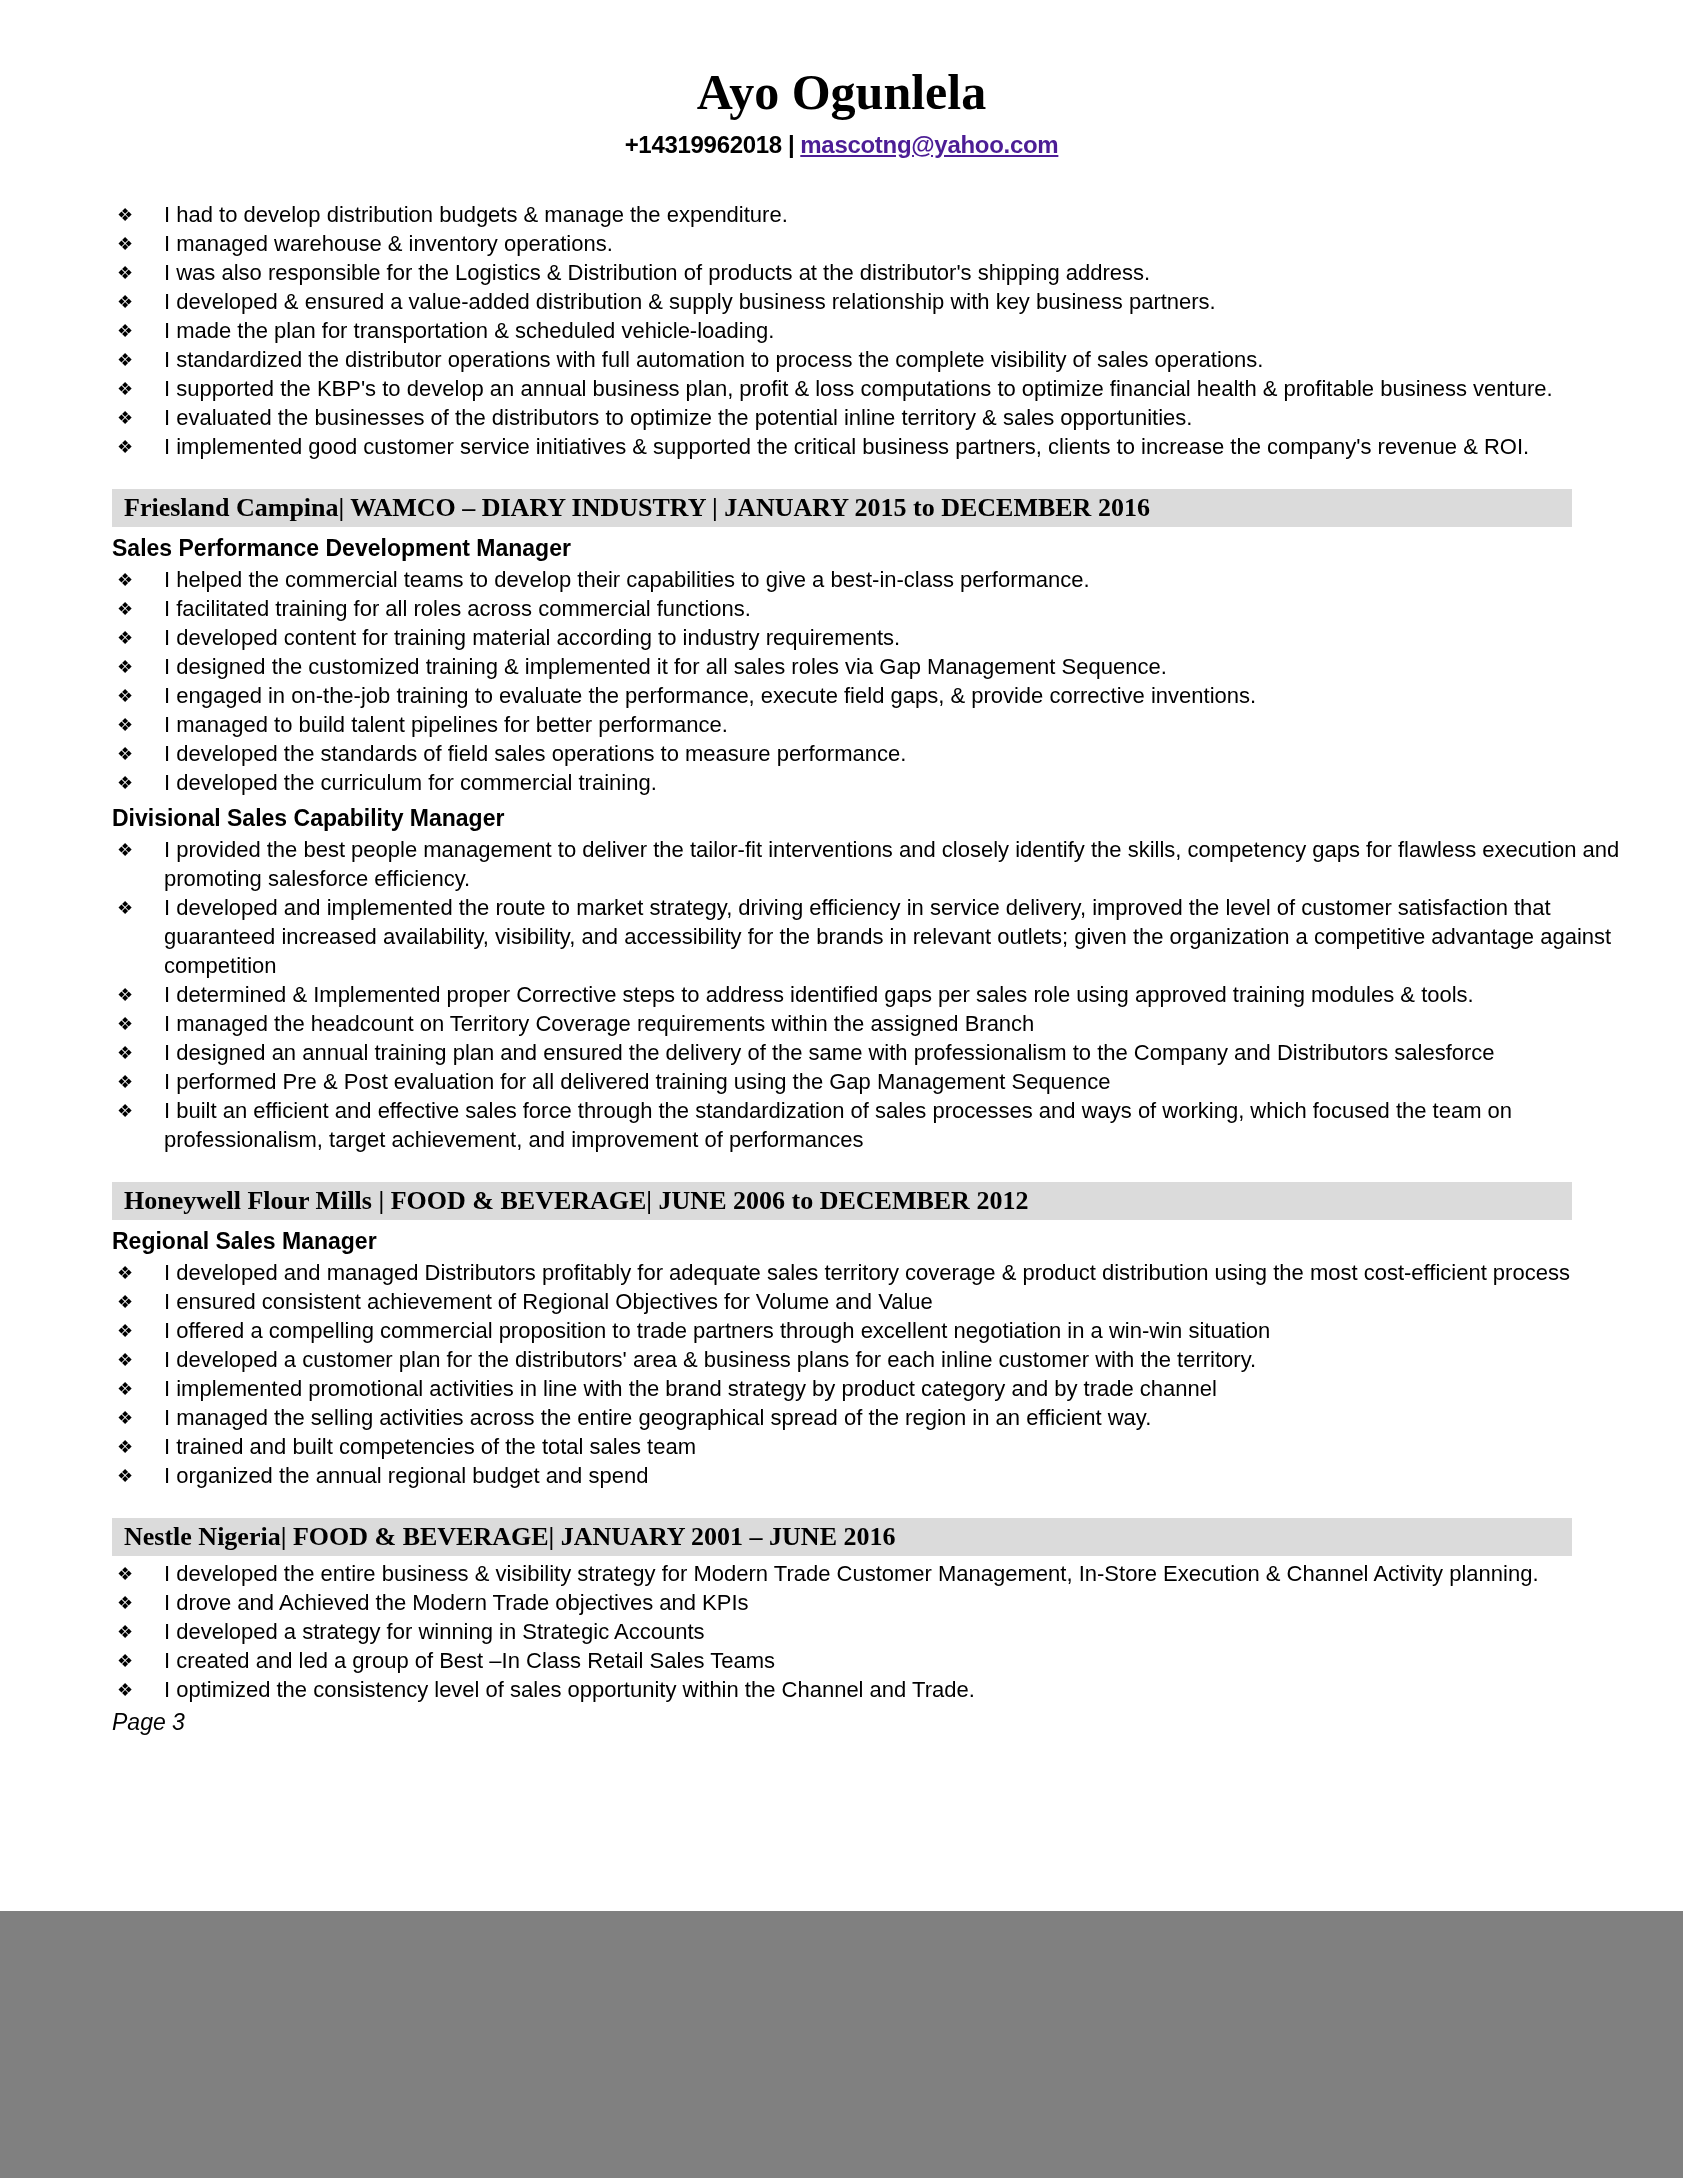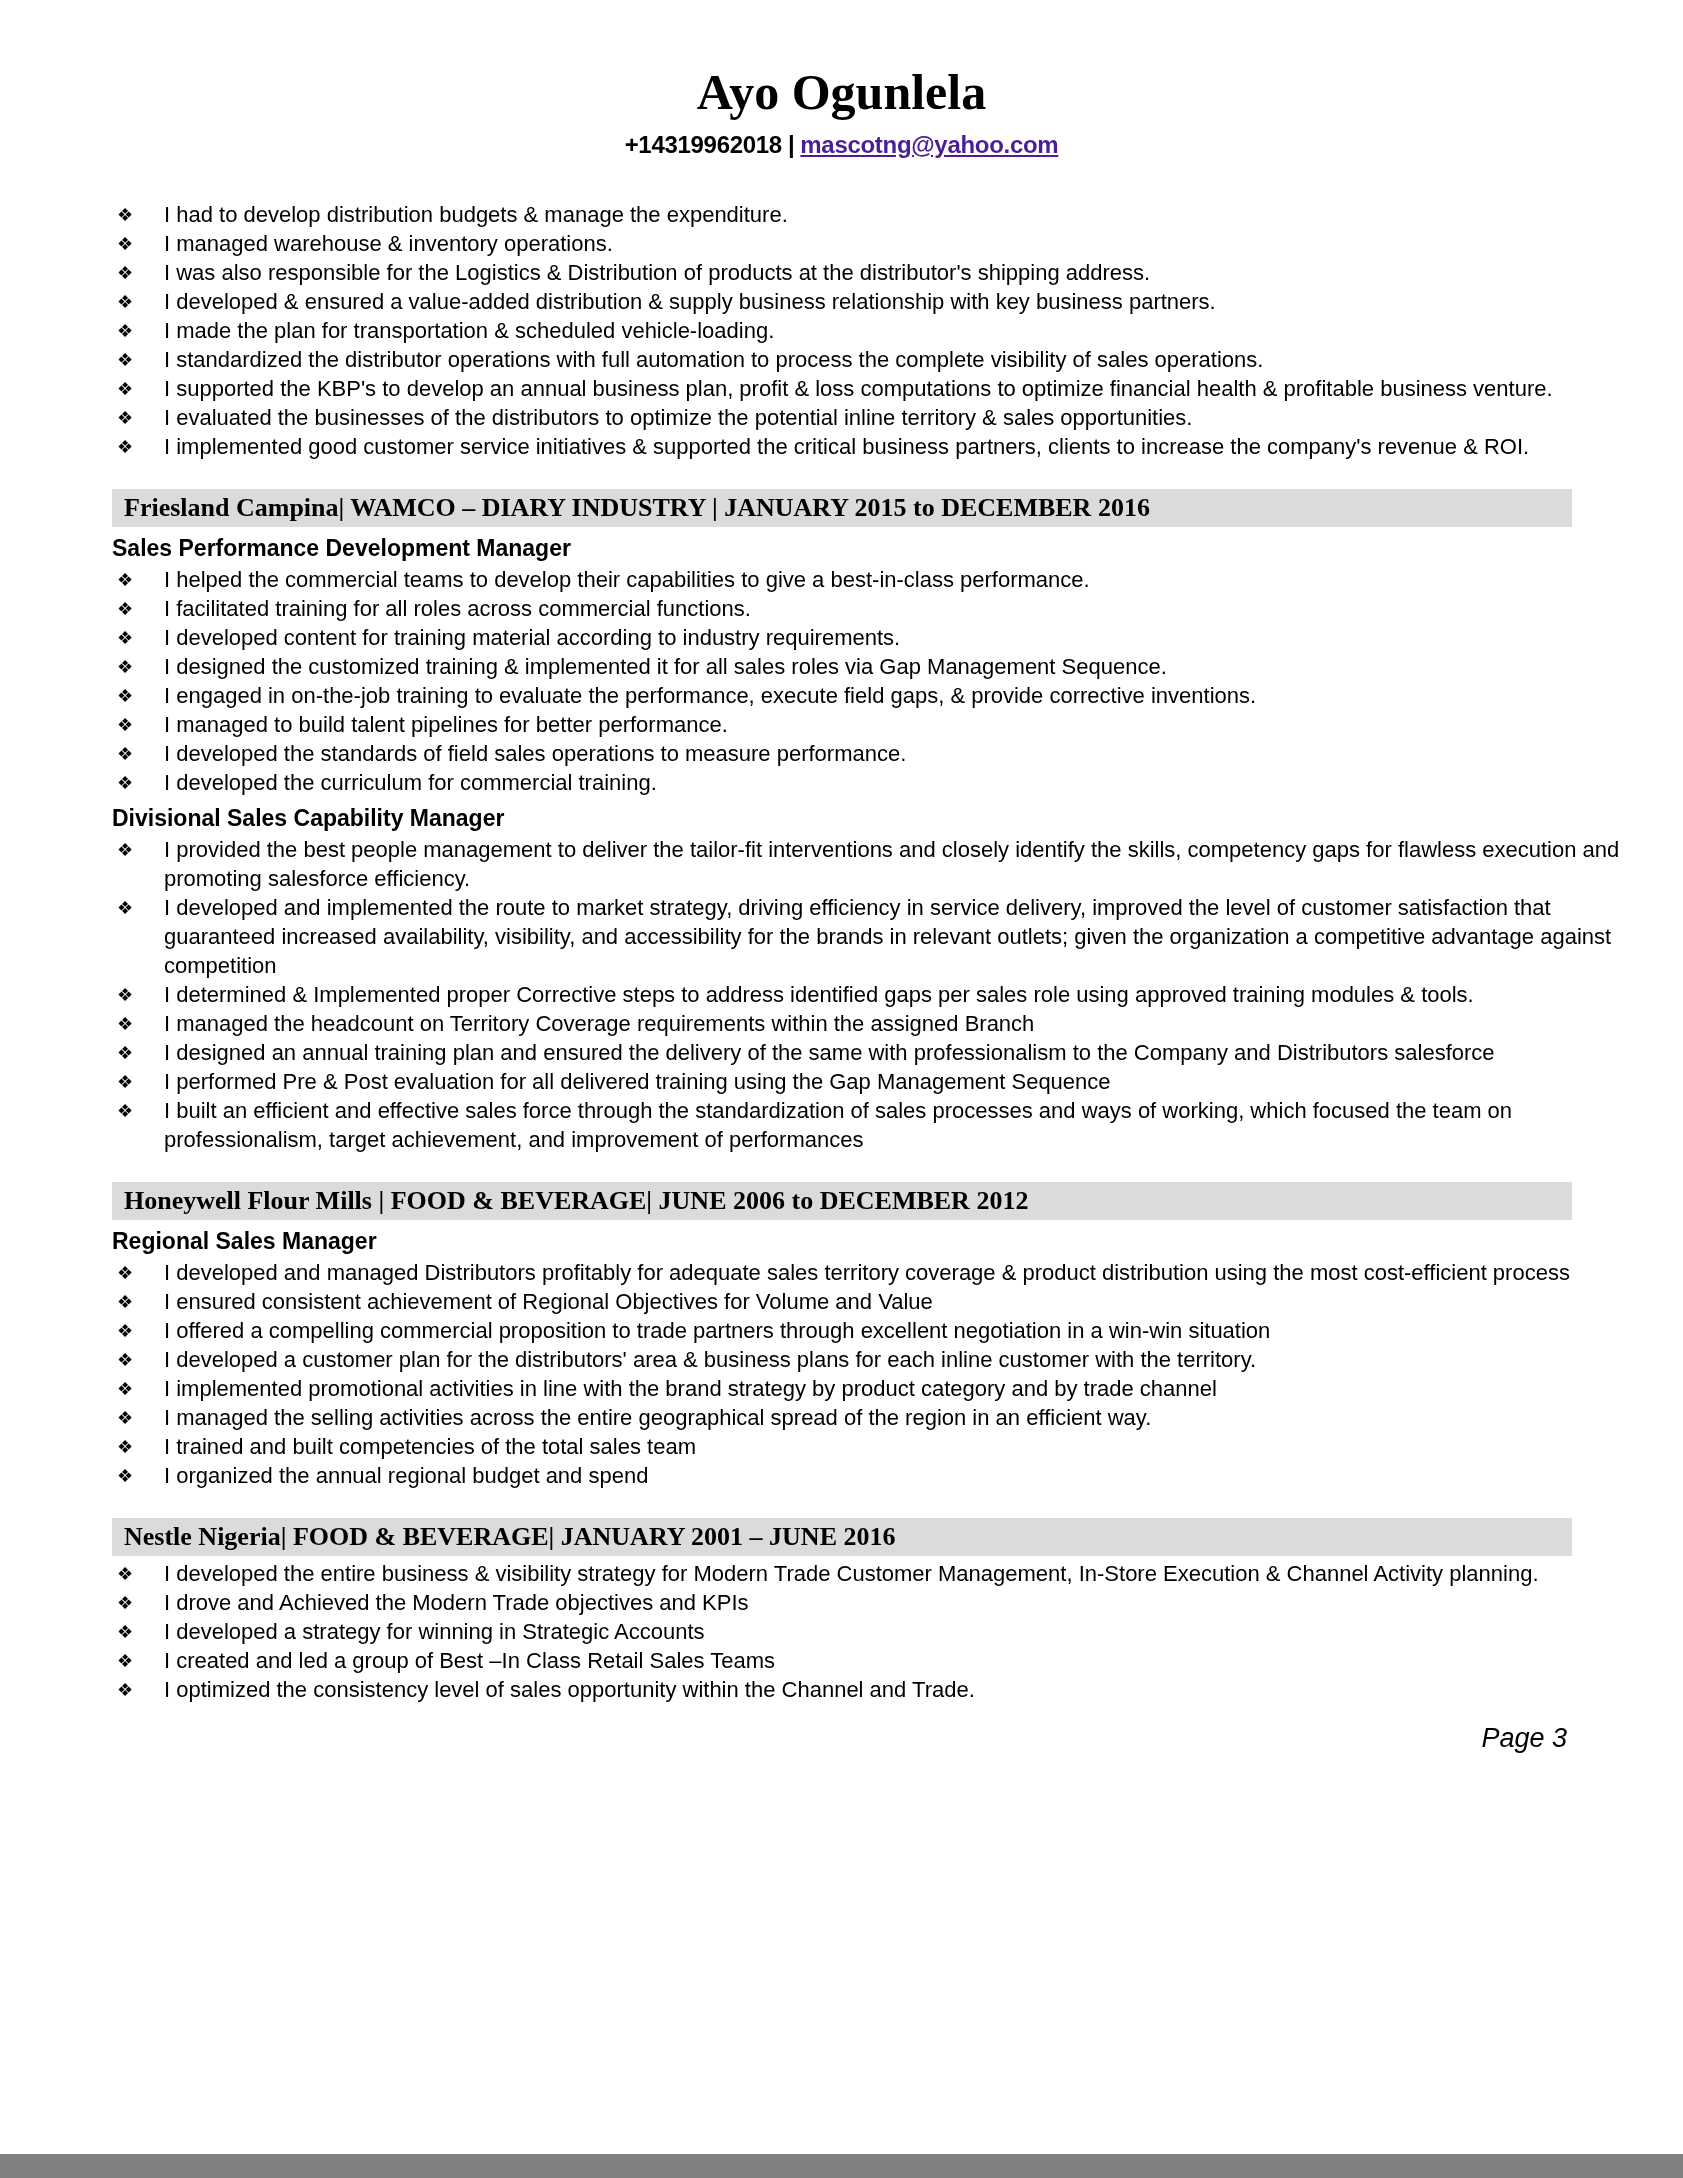--- a/index.html
+++ b/index.html
@@ -1,17 +1,17 @@
 <!DOCTYPE html>
 <html><head>
 <meta charset="utf-8">
 <style>
   html, body { margin: 0; padding: 0; background: #808080; }
   .page {
-    width: 1683px; height: 2154px; margin: 0 auto; background: #ffffff; color: #000000;
+    width: 1683px; height: 1911px; margin: 0 auto; background: #ffffff; color: #000000;
     font-family: "Liberation Sans", "DejaVu Sans", sans-serif; overflow: hidden; position: relative;
   }
   .name {
     margin: 0; padding-top: 61px; text-align: center;
     font-family: "Liberation Serif", "DejaVu Serif", serif;
     font-weight: bold; font-size: 50px; line-height: 63px;
   }
   .contact { margin-top: 6px; text-align: center; font-size: 24px; font-weight: bold; line-height: 30px; letter-spacing: -0.3px; }
   .contact .sep { margin: 0 6px; }
   .contact a { color: #4c1d95; text-decoration: underline; }
@@ -23,21 +23,21 @@
     flex: 0 0 47px; padding-left: 5px; font-size: 18px; line-height: 29px;
     font-family: "DejaVu Sans", sans-serif;
   }
   .btext { flex: 1; }
   .section-band { margin-top: 28px; width: 1460px; box-sizing: border-box; background: #DBDBDB; padding: 3px 12px; }
   .band-text {
     font-family: "Liberation Serif", "DejaVu Serif", serif;
     font-weight: bold; font-size: 26px; line-height: 32px;
   }
   .role-title { margin-top: 8px; font-size: 23px; font-weight: bold; line-height: 27px; }
-  .footer { margin-top: 20px; padding-right: 57px; text-align: right; font-size: 27px; font-style: italic; line-height: 28px; }
+  .footer { margin-top: 4px; padding-right: 57px; font-size: 23px; font-style: italic; line-height: 28px; }
 </style>
 </head>
 <body>
 
 <div class="page">
   <h1 class="name">Ayo Ogunlela</h1>
   <div class="contact">
     <span>+14319962018</span><span class="sep">|</span><a href="#">mascotng@yahoo.com</a>
   </div>
   <div class="content" id="sections-root">

